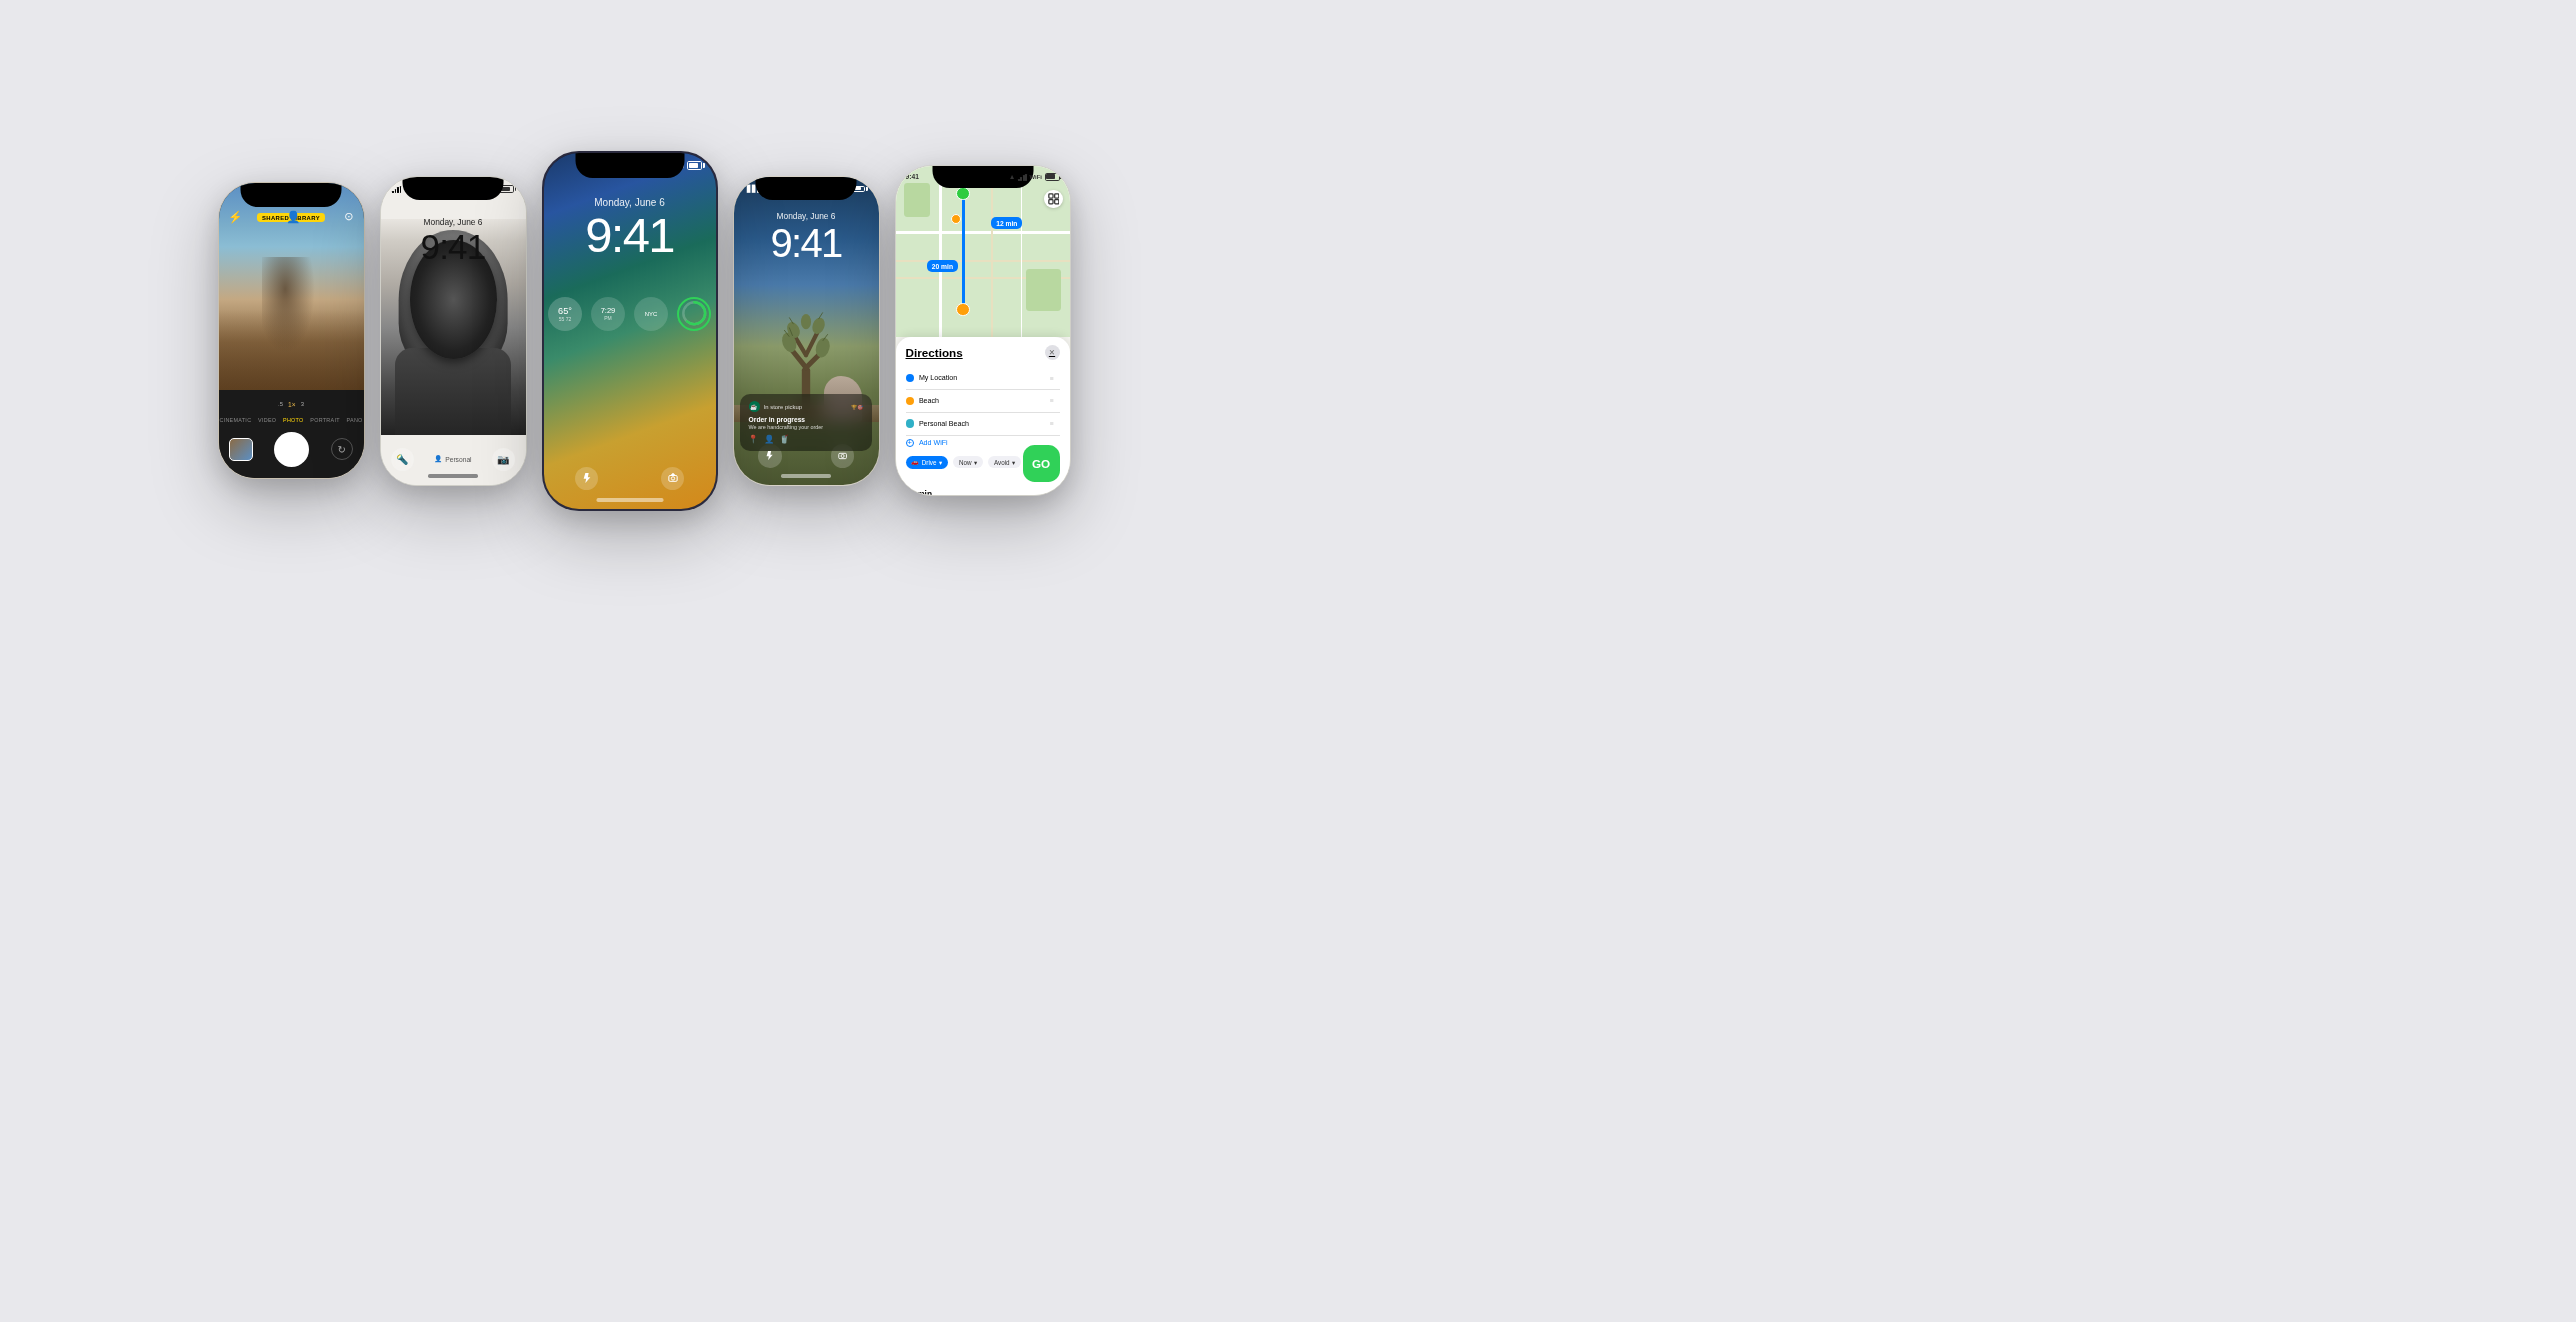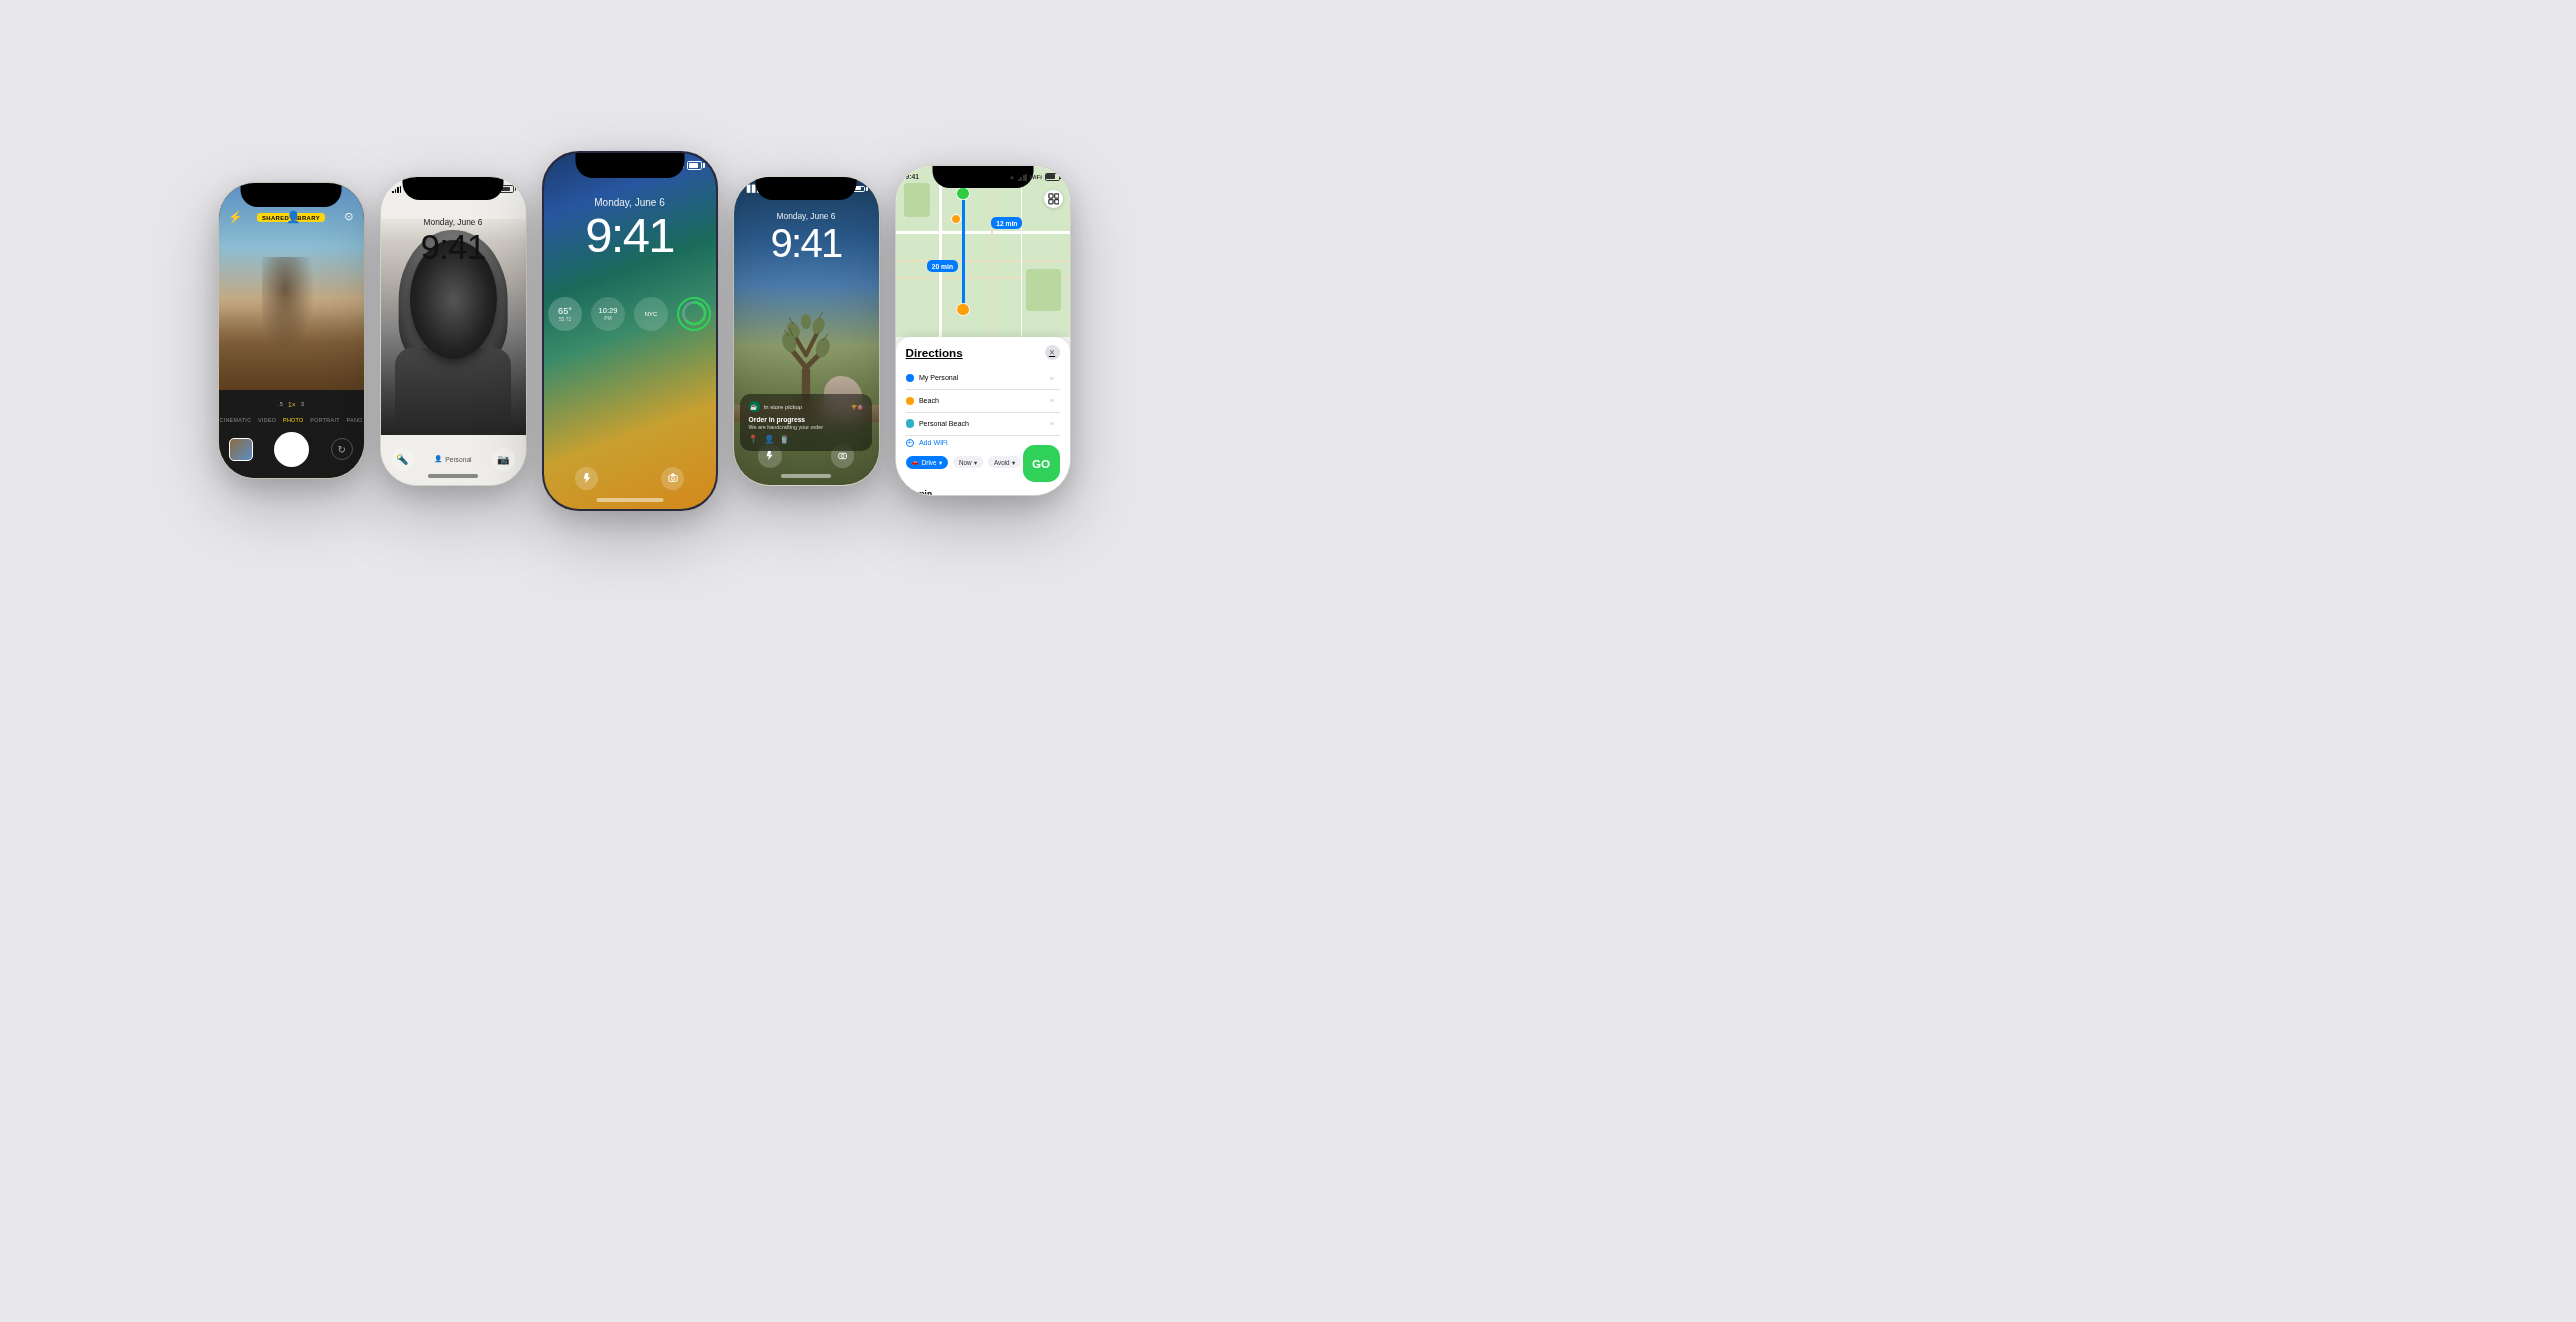--- a/index.html
+++ b/index.html
@@ -801,21 +801,21 @@
         </div>
       </div>
       <div class="phone3-date">Monday, June 6</div>
       <div class="phone3-time">9:41</div>
       <div class="phone3-widgets">
         <div class="widget-circle weather">
           <span style="font-size:9.2px;">65°</span>
           <span style="font-size:5px;color:rgba(255,255,255,0.7);">55 72</span>
         </div>
         <div class="widget-circle time-zone">
-          <span style="font-size:7.5px;">10:29</span>
+          <span style="font-size:7.5px;">7:29</span>
           <span style="font-size:5px;color:rgba(255,255,255,0.7);">PM</span>
         </div>
         <div class="widget-circle" style="background:rgba(255,255,255,0.15);">
           <span style="font-size:5.9px;color:white;">NYC</span>
         </div>
         <div class="widget-circle activity" style="border:2.5px solid #30d158;background:transparent;position:relative;">
           <svg width="28.5" height="28.5" viewBox="0 0 34 34" style="position:absolute;">
             <circle cx="17" cy="17" r="13" fill="none" stroke="rgba(255,255,255,0.2)" stroke-width="3"></circle>
             <circle cx="17" cy="17" r="13" fill="none" stroke="#30d158" stroke-width="3" stroke-dasharray="50 32" stroke-linecap="round" transform="rotate(-90 17 17)"></circle>
           </svg>
@@ -968,21 +968,21 @@
       </div>
 
       <div class="maps-bottom">
         <div class="maps-directions-header">
           <span class="maps-directions-title">Directions</span>
           <div class="maps-close-btn">✕</div>
         </div>
 
         <div class="maps-stop">
           <div class="stop-dot blue"></div>
-          <span>My Personal</span>
+          <span>My Location</span>
           <div class="maps-drag-handle">≡</div>
         </div>
 
         <div class="maps-stop">
           <div class="stop-dot orange"></div>
           <span>Beach</span>
           <div class="maps-drag-handle">≡</div>
         </div>
 
         <div class="maps-stop">

